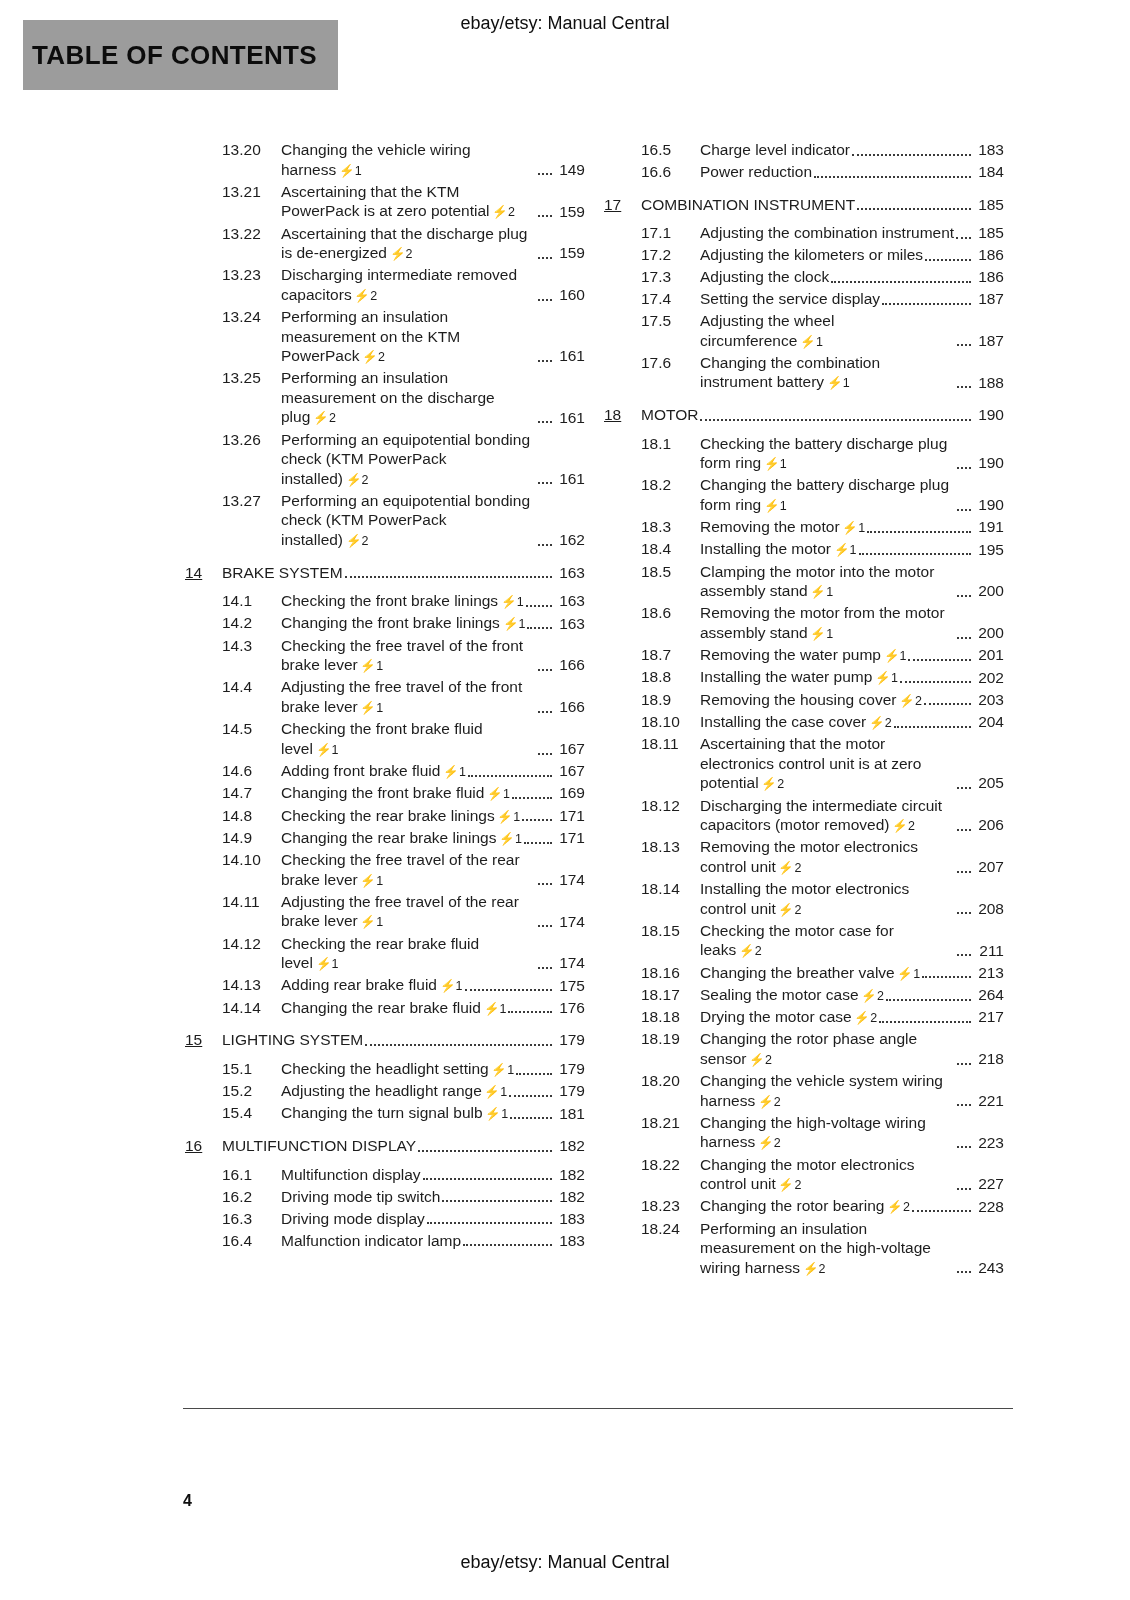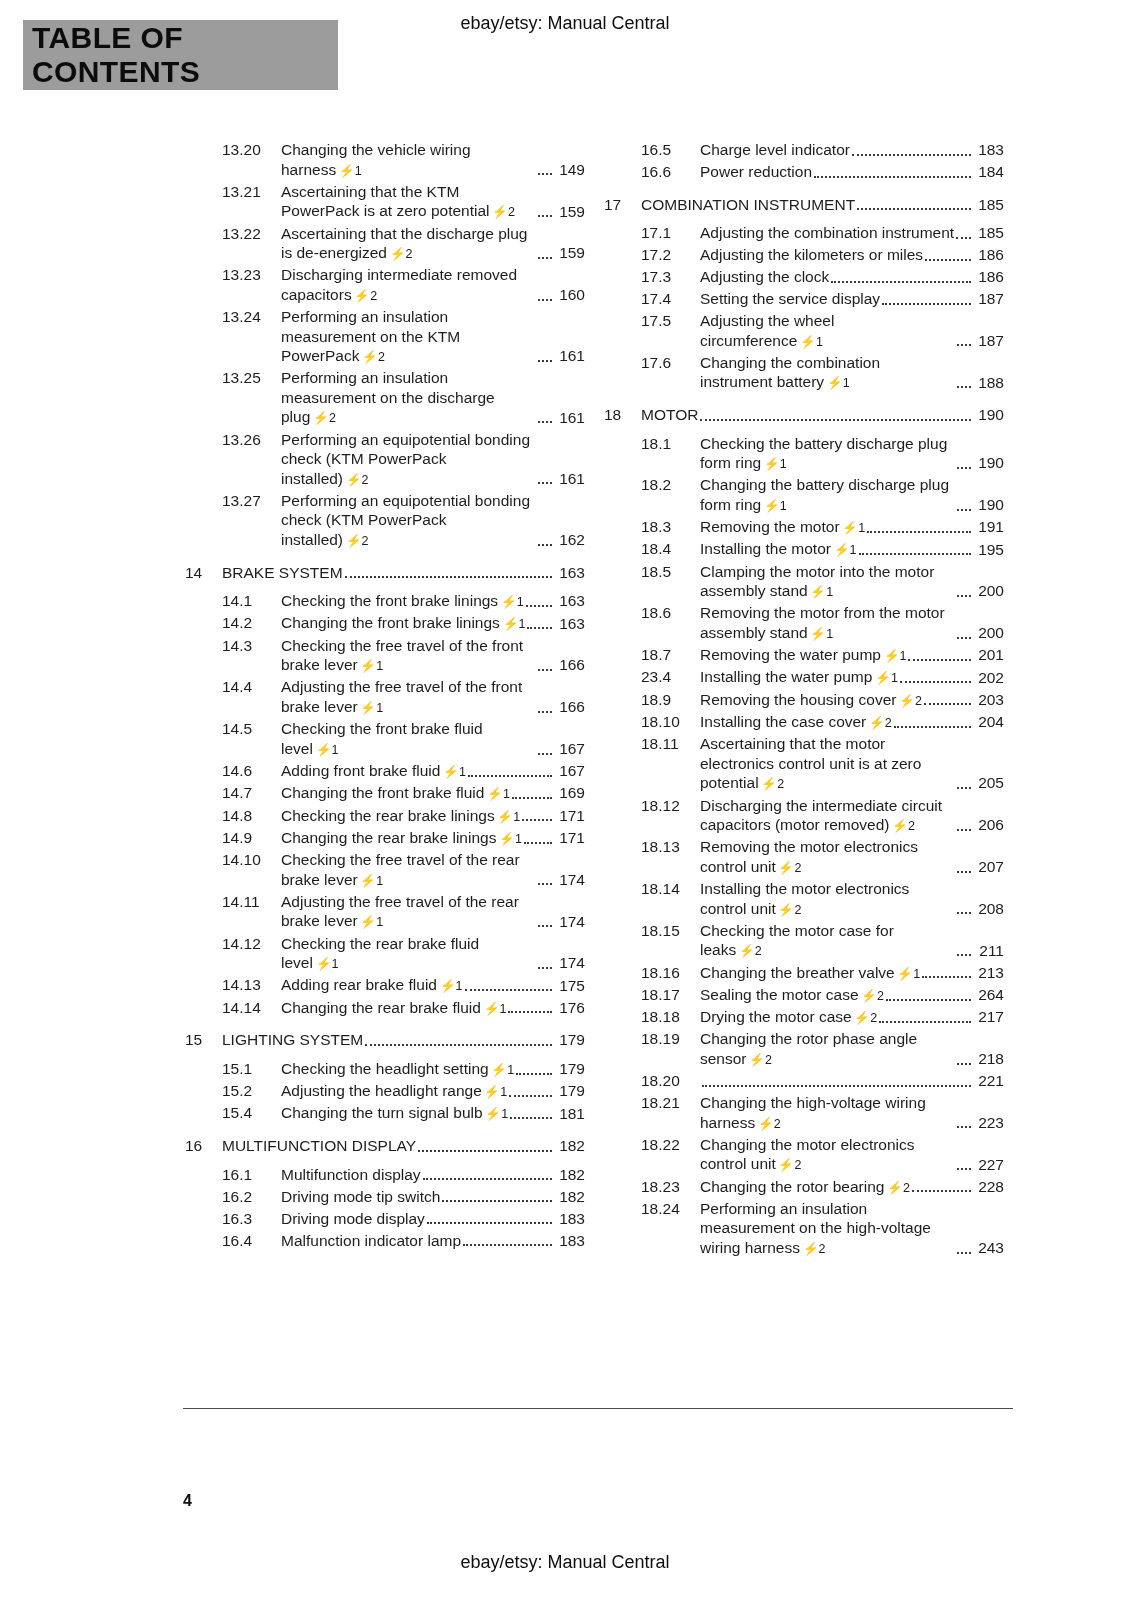--- a/index.html
+++ b/index.html
@@ -32,21 +32,21 @@
     top: 8px;
     width: 315px;
     height: 70px;
     background: var(--banner-bg, #9c9c9c);
     display: flex;
     align-items: center;
     padding-left: 9px;
   }
   .banner-title {
     font-weight: bold;
-    font-size: 30px;
+    font-size: 26px;
     letter-spacing: 0.4px;
     color: #0c0c0c;
   }
 
   .columns {
     position: absolute;
     left: 185px;
     top: 128px;
     width: 833px;
     display: flex;
@@ -57,21 +57,21 @@
   .entry {
     display: flex;
     align-items: flex-start;
     font-size: 15.5px;
     line-height: 1.26;
     margin-bottom: 2.5px;
     padding-left: 37px;
   }
   .entry .num { flex: 0 0 59px; }
   .entry.chapter { padding-left: 0; margin: 13px 0 9px 0; }
-  .entry.chapter .num { flex: 0 0 37px; }
+  .entry.chapter .num { flex: 0 0 37px; text-decoration: underline; }
 
   .label { flex: 0 1 auto; }
   .marker { margin-left: 3px; font-size: 12.5px; }
 
   .spacer {
     flex: 1 1 14px;
     min-width: 14px;
     align-self: flex-end;
     border-bottom: 2px dotted var(--leader, #3a3a3a);
     margin: 0 3px 4px 2px;
@@ -513,21 +513,21 @@
   </div>
         <div class="entry">
     <span class="num">18.7</span>
     <span class="label">
       <span>Removing the water pump</span><span class="marker">⚡1</span>
     </span>
     <span class="spacer"></span>
     <span class="pagecol">201</span>
   </div>
         <div class="entry">
-    <span class="num">23.4</span>
+    <span class="num">18.8</span>
     <span class="label">
       <span>Installing the water pump</span><span class="marker">⚡1</span>
     </span>
     <span class="spacer"></span>
     <span class="pagecol">202</span>
   </div>
         <div class="entry">
     <span class="num">18.9</span>
     <span class="label">
       <span>Removing the housing cover</span><span class="marker">⚡2</span>
@@ -610,20 +610,23 @@
         <div class="entry">
     <span class="num">18.19</span>
     <span class="label">
       <span>Changing the rotor phase angle sensor</span><span class="marker">⚡2</span>
     </span>
     <span class="spacer"></span>
     <span class="pagecol">218</span>
   </div>
         <div class="entry">
     <span class="num">18.20</span>
+    <span class="label">
+      <span>Changing the vehicle system wiring harness</span><span class="marker">⚡2</span>
+    </span>
     <span class="spacer"></span>
     <span class="pagecol">221</span>
   </div>
         <div class="entry">
     <span class="num">18.21</span>
     <span class="label">
       <span>Changing the high-voltage wiring harness</span><span class="marker">⚡2</span>
     </span>
     <span class="spacer"></span>
     <span class="pagecol">223</span>

